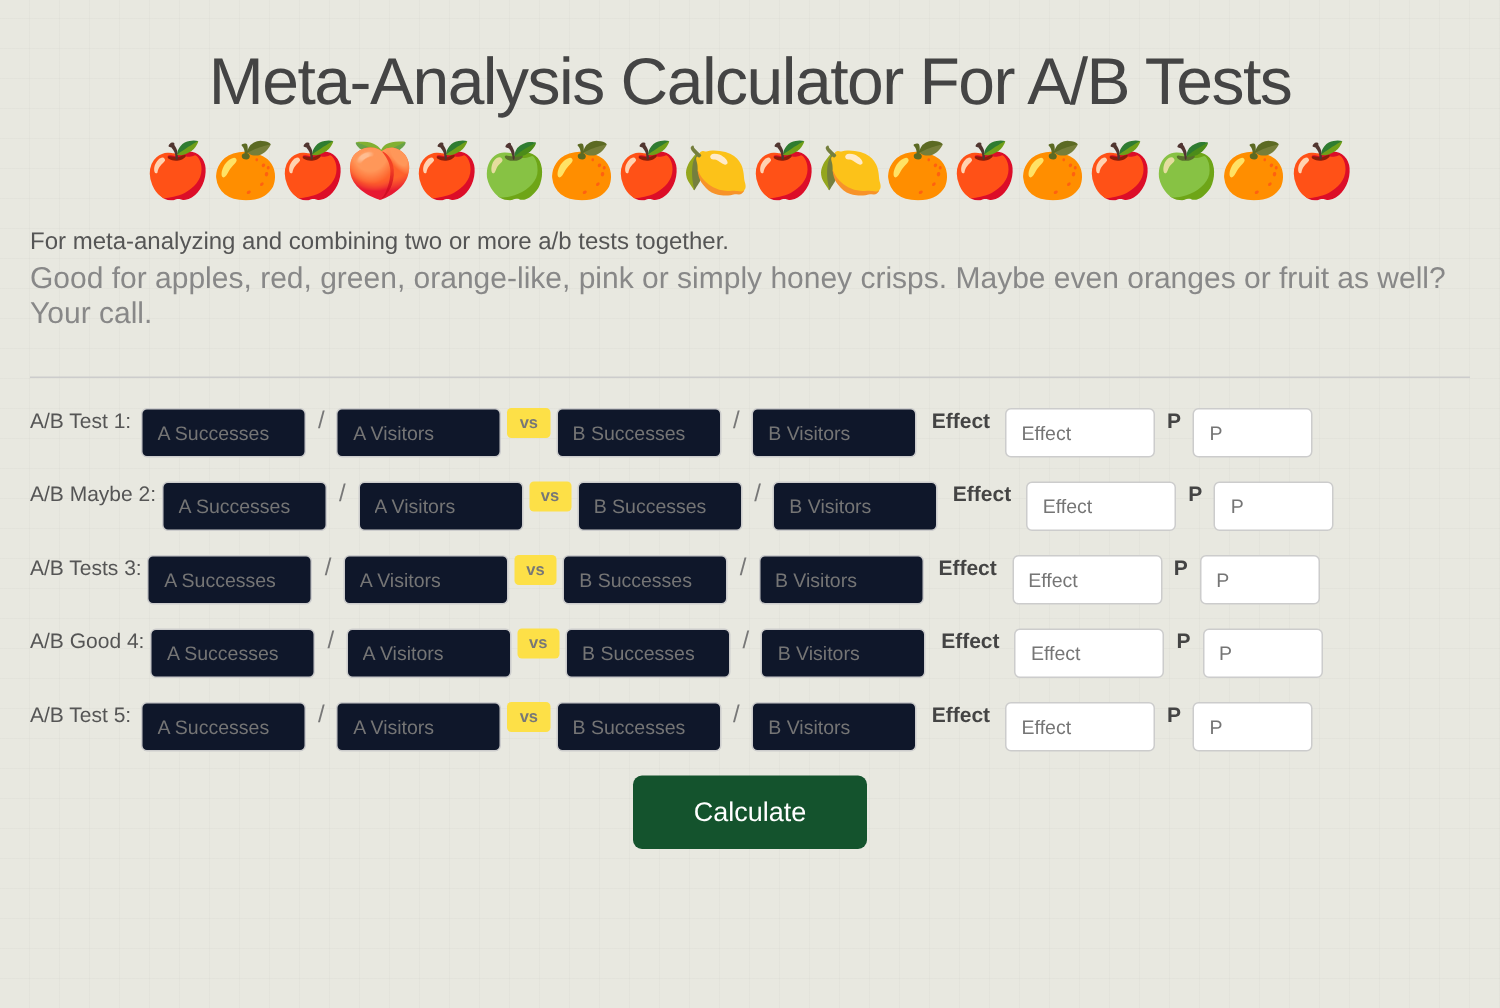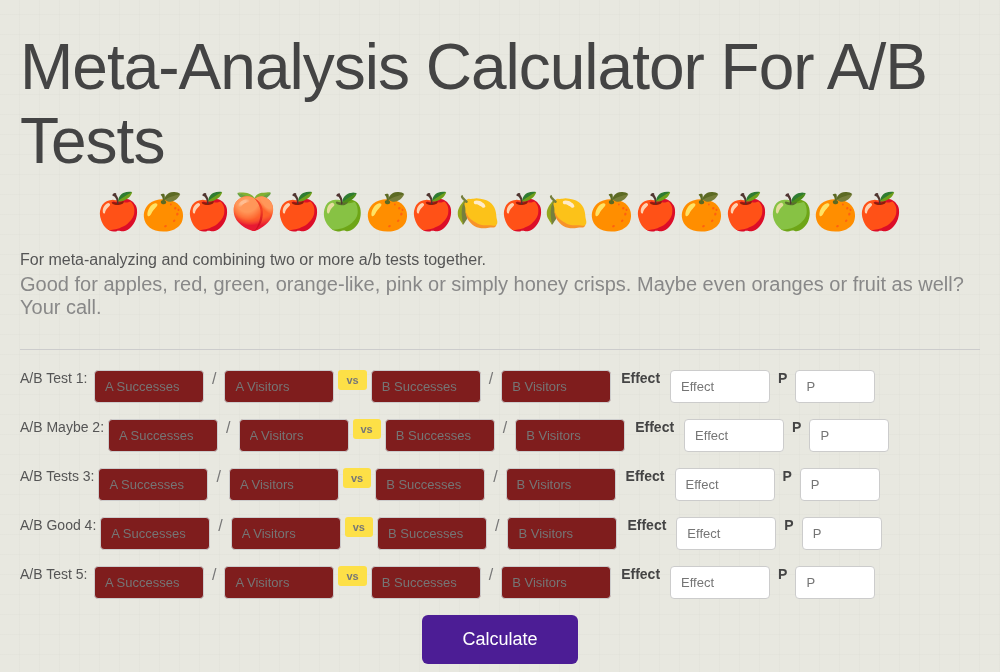--- a/index.html
+++ b/index.html
@@ -11,24 +11,24 @@
         repeating-linear-gradient(90deg, transparent, transparent 19px, rgba(0,0,0,0.03) 20px);
       font-family: 'Helvetica Neue', Arial, sans-serif;
       min-height: 672px;
       display: flex;
       flex-direction: column;
       align-items: center;
       padding: 30px 20px;
     }
 
     .page-title {
-      font-size: 64px;
+      font-size: 44px;
       font-weight: 300;
       color: #444;
-      text-align: left;
+      text-align: center;
       margin-bottom: 12px;
       letter-spacing: -1px;
     }
 
     .apple-row {
       font-size: 36px;
       text-align: center;
       margin-bottom: 18px;
       line-height: 1.2;
     }
@@ -76,21 +76,21 @@
       min-width: 70px;
       flex-shrink: 0;
     }
 
     .test-input {
       border: 1px solid #ccc;
       border-radius: 4px;
       padding: 8px 10px;
       font-size: 13px;
       color: #999;
-      background: #7f1d1d;
+      background: #0f172a;
       outline: none;
       width: 110px;
     }
 
     .separator {
       font-size: 16px;
       color: #777;
       padding: 0 4px;
       flex-shrink: 0;
     }
@@ -137,21 +137,21 @@
       border-radius: 4px;
       padding: 8px 10px;
       font-size: 13px;
       color: #999;
       background: white;
       outline: none;
       width: 80px;
     }
 
     .calculate-btn {
-      background: #4c1d95;
+      background: #14532d;
       color: white;
       border: none;
       border-radius: 6px;
       padding: 14px 40px;
       font-size: 18px;
       font-weight: 500;
       cursor: pointer;
       margin-top: 16px;
       display: block;
       margin-left: auto;

